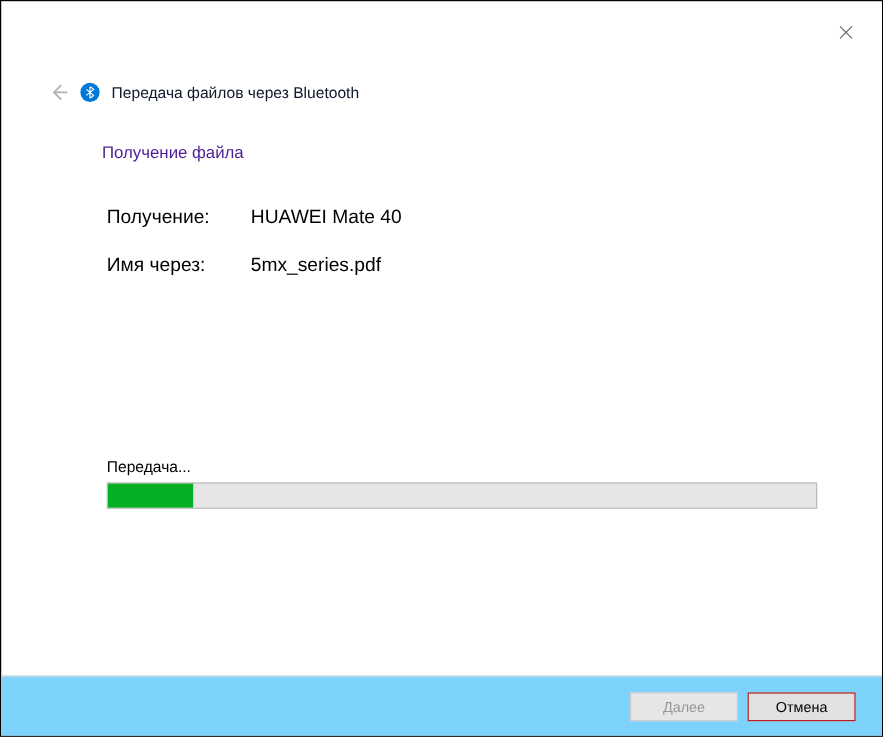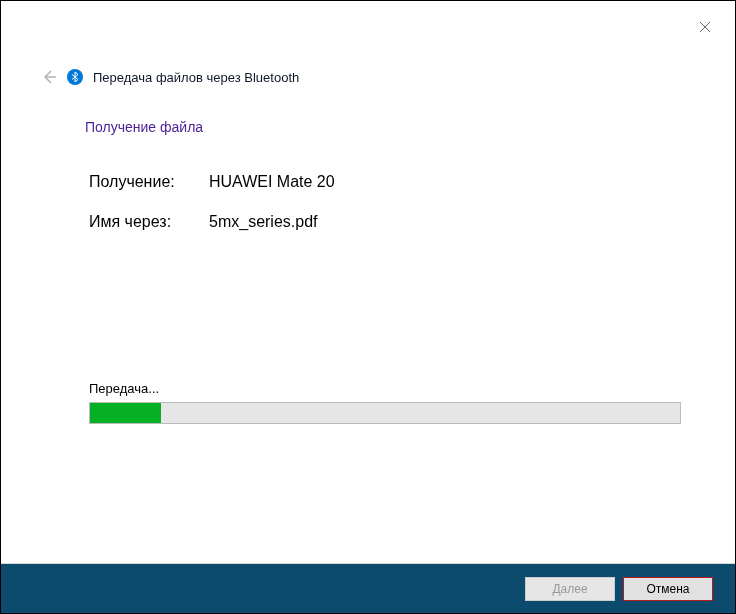--- a/index.html
+++ b/index.html
@@ -119,21 +119,21 @@
       height: 100%;
       background: #06b025;
       width: 12%;
     }
     .button-bar {
       position: absolute;
       bottom: 0;
       left: 0;
       right: 0;
       height: 50px;
-      background: #0c4a6e;
+      background: #7dd3fc;
       border-top: 1px solid #d8d8d8;
       display: flex;
       justify-content: flex-end;
       align-items: center;
       padding-right: 22px;
       gap: 8px;
     }
     .btn {
       min-width: 90px;
       height: 24px;
@@ -176,21 +176,21 @@
       </svg>
     </div>
     <div class="header-title">Передача файлов через Bluetooth</div>
   </div>
 
   <div class="section-title">Получение файла</div>
 
   <div class="info-block">
     <div class="info-row">
       <div class="info-label">Получение:</div>
-      <div class="info-value">HUAWEI Mate 20</div>
+      <div class="info-value">HUAWEI Mate 40</div>
     </div>
     <div class="info-row">
       <div class="info-label">Имя через:</div>
       <div class="info-value">5mx_series.pdf</div>
     </div>
   </div>
 
   <div class="progress-section">
     <div class="progress-label">Передача...</div>
     <div class="progress-bar">

